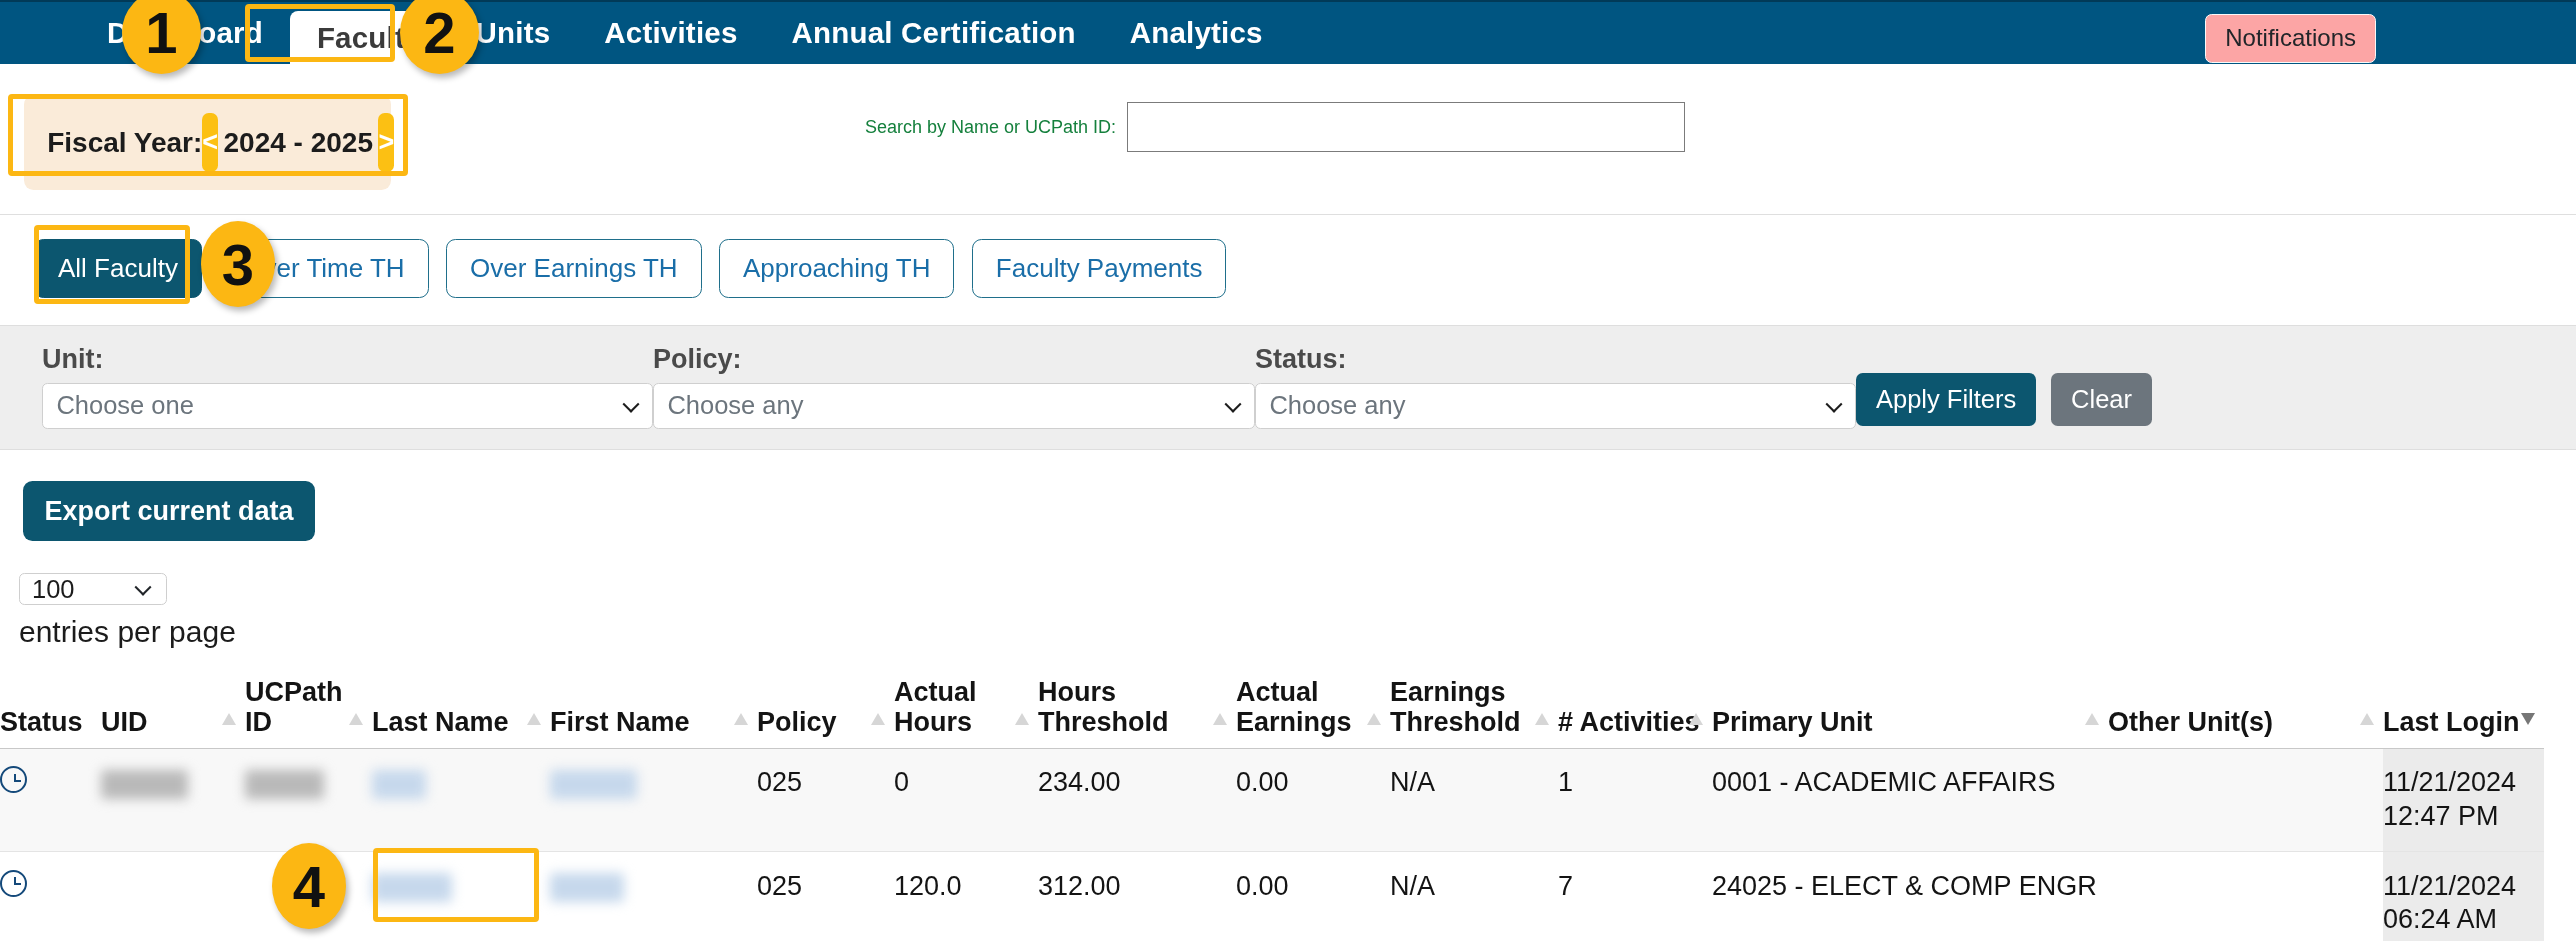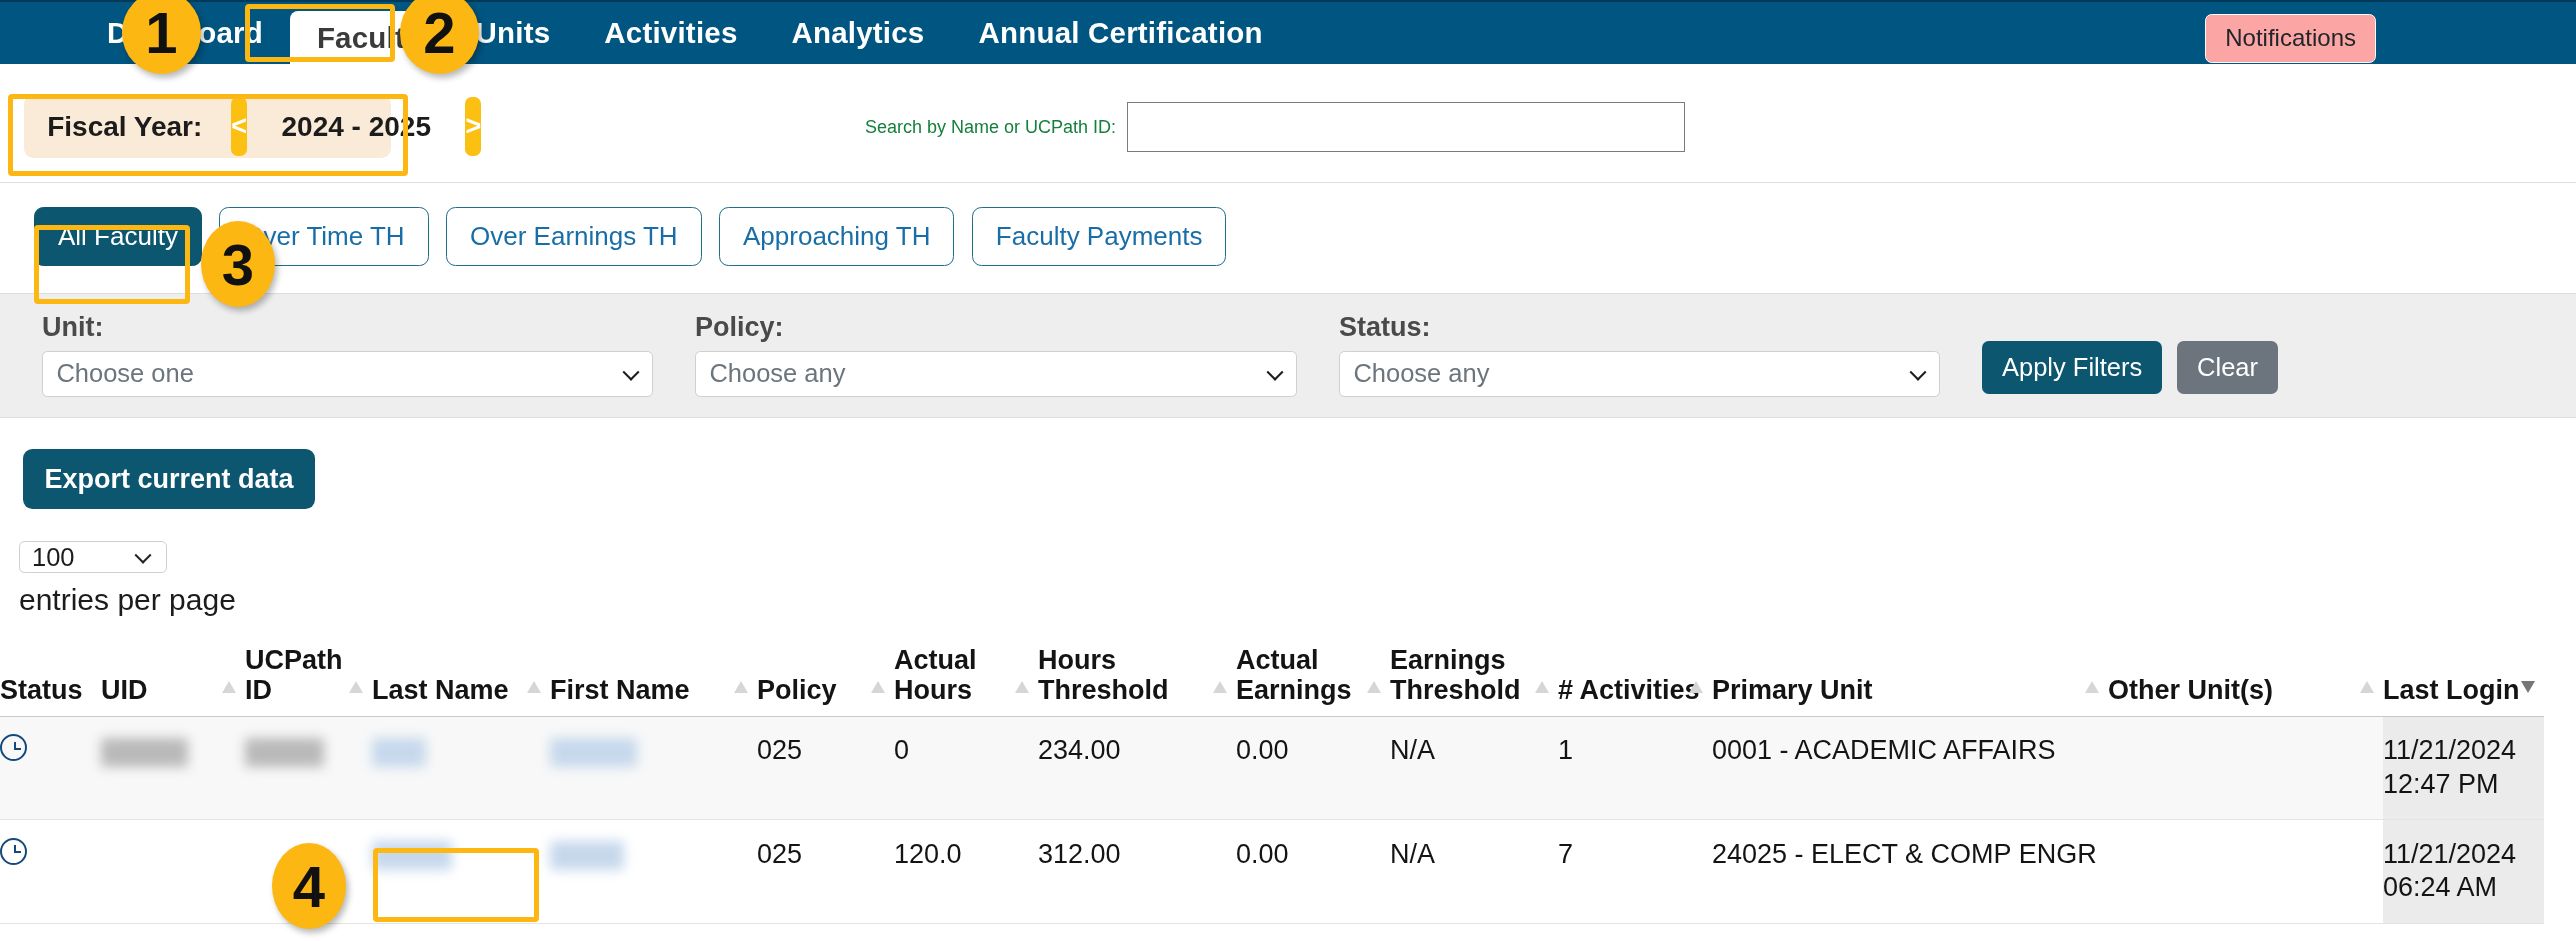--- a/index.html
+++ b/index.html
@@ -54,22 +54,22 @@
   .fy-wrap {
     margin: 19px 0 0 9.4px;
     padding: 12px 14.8px;
     width: 396px;
   }
   .fy-inner {
     background: #faebd9;
     border-radius: 9.4px;
     display: flex;
     align-items: center;
-    gap: 29px;
-    padding: 2px 23px;
+    gap: 0;
+    padding: 18px 23px;
   }
   .fy-label { font-size: 28px; font-weight: bold; color: #1c1c1c; white-space: nowrap; }
   .fy-arrow {
     background: #fcc013;
     border: none;
     border-radius: 6.7px;
     color: #ffffff;
     font-size: 27px;
     font-weight: bold;
     width: 44px; height: 59px;
@@ -119,21 +119,20 @@
 
   
   .filter-panel {
     margin: 27px 0 0 0;
     background: #eeeeee;
     border-top: 0.7px solid #dedede;
     border-bottom: 0.7px solid #dedede;
     padding: 17.4px 40px 20px 42px;
     display: flex;
     align-items: flex-end;
-    gap: 42px;
   }
   .filter-group { display: flex; flex-direction: column; gap: 8px; }
   .filter-label { font-size: 27px; color: #4a4a4a; font-weight: bold; }
   .select-box {
     position: relative;
     background: #ffffff;
     border: 0.7px solid #cfcfcf;
     border-radius: 5.4px;
     height: 46px;
     display: flex; align-items: center;
@@ -291,24 +290,24 @@
   <div class="nav-item active">
     <span>Faculty</span>
   </div>
   <div class="nav-item">
     <span>Units</span>
   </div>
   <div class="nav-item">
     <span>Activities</span>
   </div>
   <div class="nav-item">
+    <span>Annual Certification</span>
+  </div>
+  <div class="nav-item">
     <span>Analytics</span>
-  </div>
-  <div class="nav-item">
-    <span>Annual Certification</span>
   </div>
   <button class="notif-btn">Notifications</button>
 </div>
 
 <div class="fy-wrap">
   <div class="fy-inner">
     <span class="fy-label">Fiscal Year:</span>
     <button class="fy-arrow">&lt;</button>
     <span class="fy-value">2024 - 2025</span>
     <button class="fy-arrow">&gt;</button>

